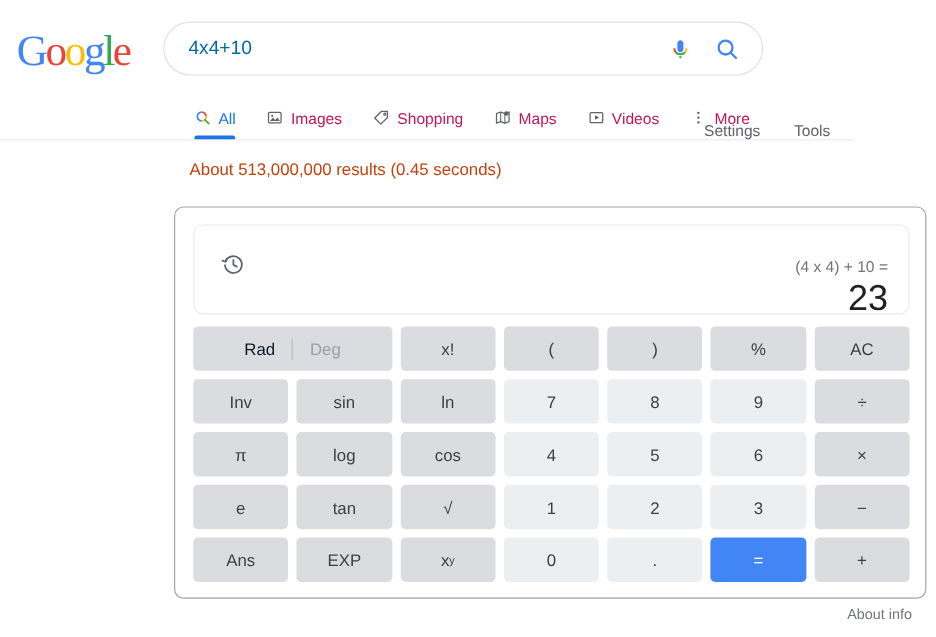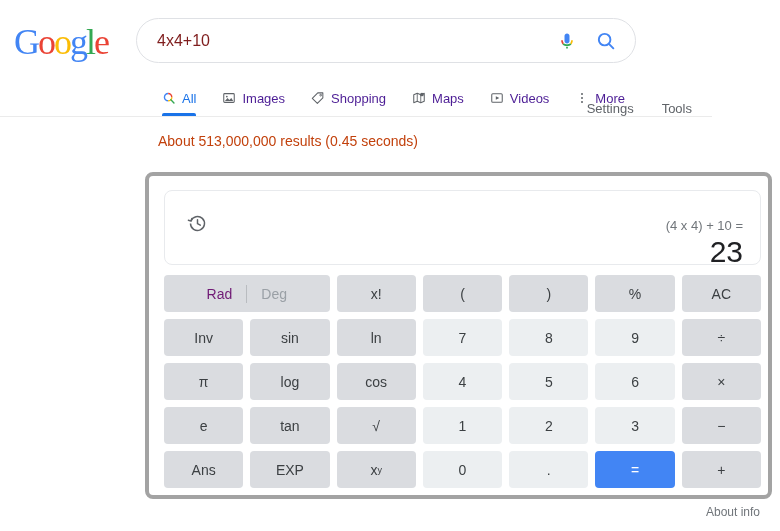--- a/index.html
+++ b/index.html
@@ -24,38 +24,38 @@
   .logo span { display:inline-block; }
 
   .searchbox {
     position: absolute; left: 136px; top: 18px;
     width: 500px; height: 45px;
     border: 1px solid #dfe1e5; border-radius: 24px;
     background: #fff; display: flex; align-items: center;
   }
   .search-value {
     flex: 1; padding-left: 20px;
-    font-size: 16px; color: #7f1d1d;
+    font-size: 16px; color: #0369a1;
     font-family: "Liberation Sans", sans-serif;
     white-space: nowrap; overflow: hidden;
   }
   .search-icons { display: flex; align-items: center; gap: 18px; padding-right: 18px; }
   .icon-btn { display:flex; align-items:center; justify-content:center; cursor:pointer; }
 
   
   .navbar {
     position: absolute; left: 0; top: 80px; width: 712px; height: 37px;
     border-bottom: 1px solid #ebebeb;
     padding-left: 28px;
   }
   .navtabs { position:absolute; left: 158px; top: 0; display:flex; align-items:center; height: 36px; gap: 0; }
   .navtab {
     display:flex; align-items:center; gap:6px;
     height: 36px; padding: 0 13px;
-    font-size: 13px; color: #4c1d95; cursor: pointer;
+    font-size: 13px; color: #be185d; cursor: pointer;
     position: relative; white-space: nowrap;
   }
   .navtab:first-child { padding-left: 4px; }
   .navtab.active { color: #1a73e8; }
   .navtab.active::after {
     content:""; position:absolute; left: 4px; right: 13px; bottom: 0;
     height: 3px; background: #1a73e8; border-radius: 2px 2px 0 0;
   }
   .navright { position:absolute; right: 20px; top:0; display:flex; align-items:flex-end; height:36px; gap: 28px; }
   .navright div { font-size: 13px; color: #5f6368; cursor: pointer; }
@@ -63,21 +63,21 @@
   
   .results-count {
     position: absolute; left: 158px; top: 133px;
     font-size: 14px; color: #c2410c;
   }
 
   
   .calc-card {
     position: absolute; left: 145px; top: 172px;
     width: 627px; height: 327px;
-    border: 4px solid #a3a3a3; border-radius: 8px;
+    border: 1px solid #a3a3a3; border-radius: 8px;
     background: #fff;
   }
   .calc-display {
     position: absolute; left: 15px; top: 14px;
     width: 597px; height: 75px;
     border: 1px solid #e8eaed; border-radius: 8px;
     background: #fff;
   }
   .history-icon { position:absolute; left: 22px; top: 22px; }
   .expr {
@@ -103,21 +103,21 @@
     font-size: 14px; color: #3c4043; cursor: pointer;
     background: #dadce0; user-select:none;
     border: none;
     font-family: "Liberation Sans", sans-serif;
   }
   .key.fn { background: #dadce0; }
   .key.num { background: #eceff1; color:#3c4043; }
   .key.eq { background: #4285f4; color: #ffffff; font-weight: 500; }
   .key.radeg { background: #dadce0; gap: 0; }
   .radeg-inner { display:flex; align-items:center; justify-content:center; width:100%; }
-  .radeg-inner .rad { color:#701a75; padding: 0 14px 0 0; }
+  .radeg-inner .rad { color:#0f172a; padding: 0 14px 0 0; }
   .radeg-inner .sep { width:1px; height:18px; background:#b9bcc0; }
   .radeg-inner .deg { color:#9aa0a6; padding: 0 0 0 14px; }
   .sup { font-size: 9px; vertical-align: super; line-height: 0; }
 
   .more-info {
     position:absolute; right: 20px; top: 505px;
     font-size: 12px; color: #70757a; cursor: pointer;
   }
 </style>
 </head>

